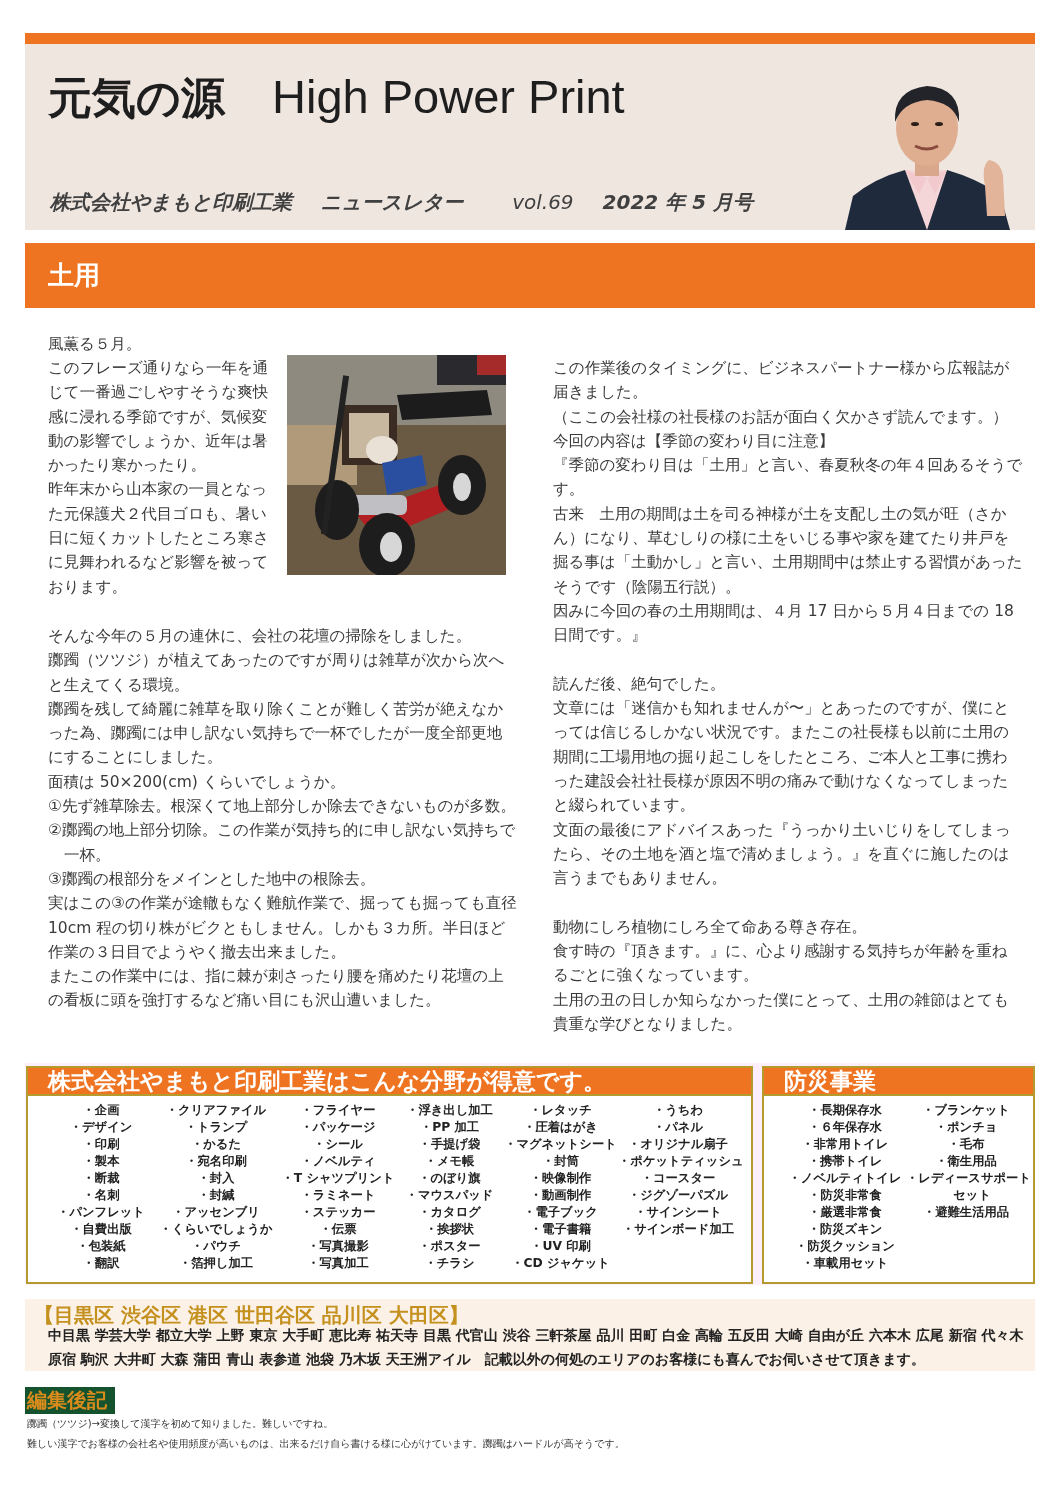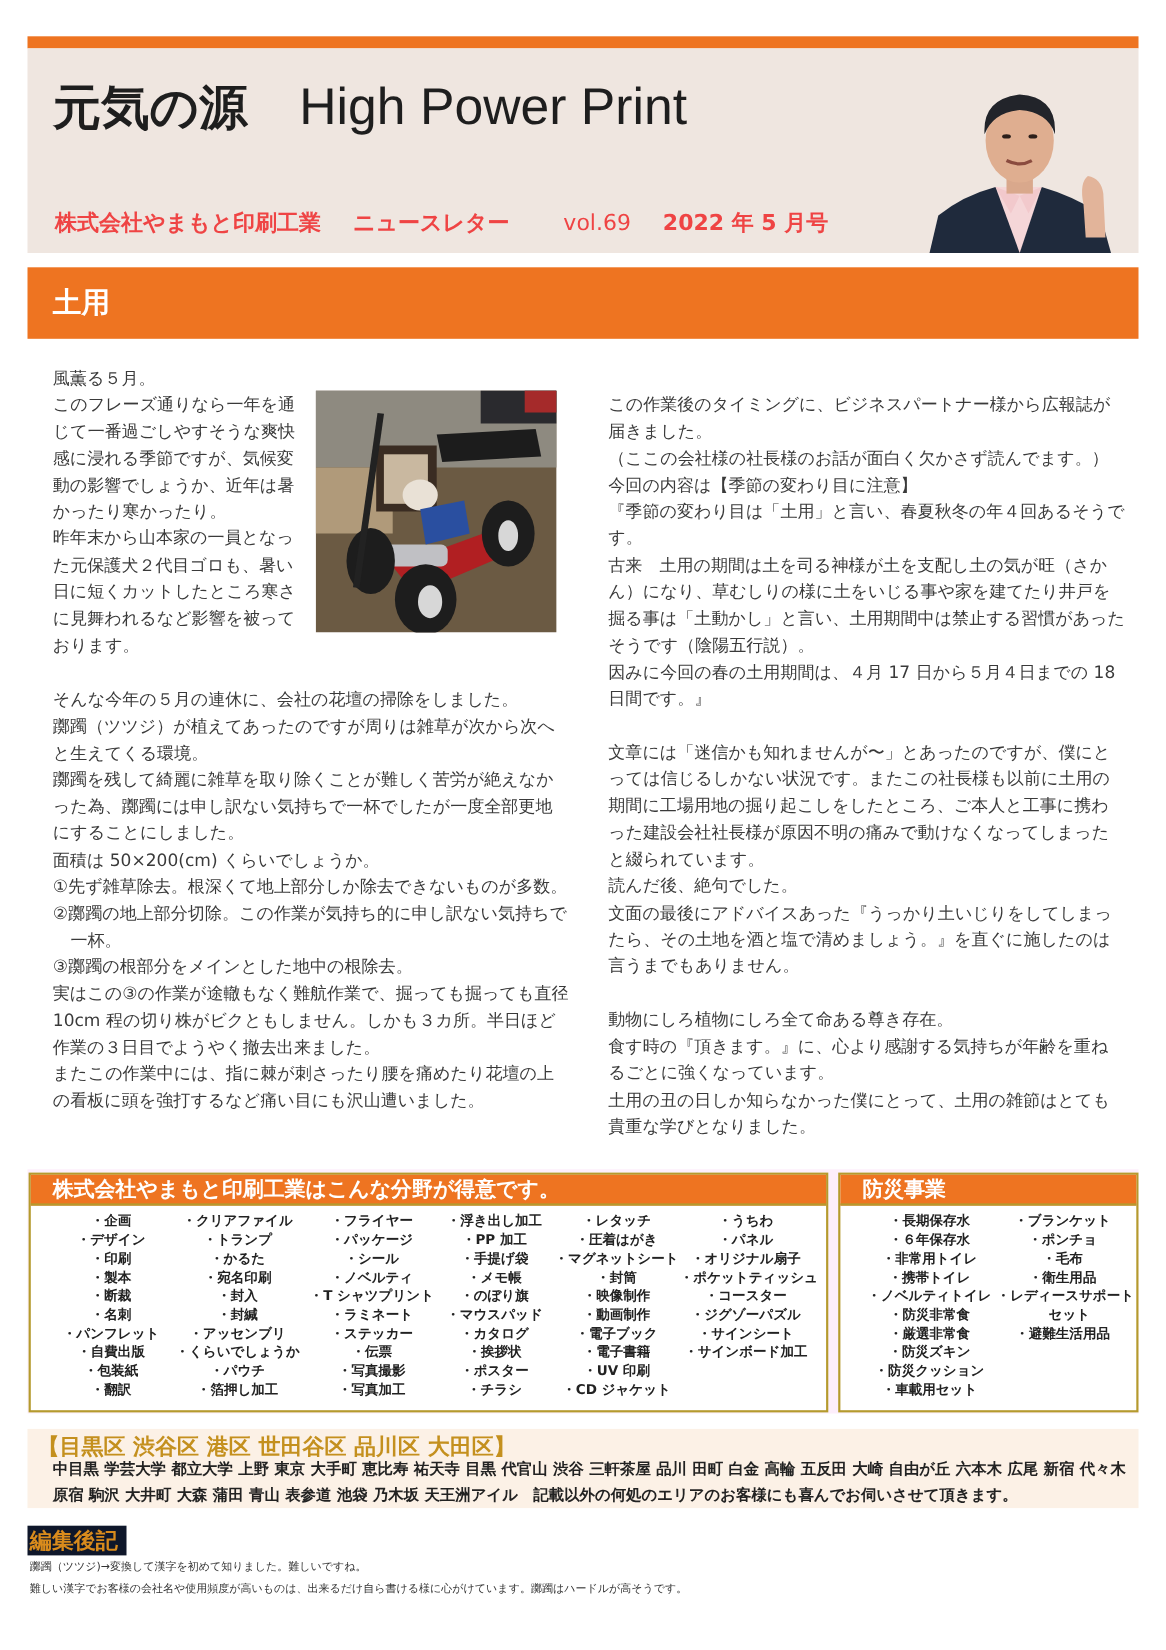--- a/index.html
+++ b/index.html
@@ -5,52 +5,52 @@
   html, body { margin:0; padding:0; }
   body { width:1060px; height:1500px; background:#ffffff; position:relative; overflow:hidden;
          font-family:"DejaVu Sans","Liberation Sans",sans-serif; color:#333; }
   .abs { position:absolute; }
   
   .top-bar { left:25px; top:33px; width:1010px; height:11px; background:#ee7421; }
   .masthead { left:25px; top:44px; width:1010px; height:186px; background:#efe6e0; }
   .mast-title { left:48px; top:66px; font-size:47px; color:#1e1e1e; letter-spacing:0px; white-space:nowrap;
                 font-family:"Liberation Sans","DejaVu Sans",sans-serif; }
   .mast-title .jp { font-family:"DejaVu Sans",sans-serif; font-weight:bold; font-size:44px; }
-  .mast-sub { left:50px; top:189px; font-size:20px; color:#ef4444; white-space:nowrap; font-weight:bold; }
+  .mast-sub { left:50px; top:189px; font-size:20px; color:#404040; white-space:nowrap; font-weight:bold;font-style:italic; }
   .mast-sub span { margin-right:22px; }
   .portrait { left:835px; top:66px; width:183px; height:164px; }
   
   .section-bar { left:25px; top:243px; width:1010px; height:65px; background:#ee7421; }
   .section-title { left:48px; top:258px; font-size:26px; color:#fff; font-weight:bold;text-align:center; }
   
   .col { font-size:15.5px; line-height:24.3px; color:#3a3a3a; }
   .col p { margin:0; }
   .col .gap { height:24.3px; }
   .col-left { left:48px; top:332px; width:460px; }
   .col-left-wrap { left:48px; top:356px; width:230px; }
   .col-left-lower { left:48px; top:624px; width:470px; }
   .col-right { left:553px; top:356px; width:470px; }
   .indent { padding-left:16px; }
   .photo-dog { left:287px; top:355px; width:219px; height:220px; }
   
   .svc-bg { left:25px; top:1063px; width:1010px; height:222px; background:#fdeefb; }
   .box { border:2px solid #b59a2e; background:#fff; }
-  .box-head { height:26px; background:#ee7421; color:#fff; font-weight:bold; font-size:19px; line-height:26px;
+  .box-head { height:26px; background:#ee7421; color:#fff; font-weight:bold; font-size:23px; line-height:26px;
               padding-left:20px; border-bottom:2px solid #b59a2e; white-space:nowrap; }
   .svc-box { left:26px; top:1066px; width:723px; height:214px; }
   .dis-box { left:762px; top:1066px; width:269px; height:214px; }
   .svc-cols { display:flex; padding:6px 0 0 22px;text-align:center; }
   .svc-col { font-size:12.3px; line-height:17px; color:#222; font-weight:bold; }
   .svc-col div { white-space:nowrap; }
   
   .area-box { left:25px; top:1299px; width:1010px; height:72px; background:#fcf1e6; }
   .area-head { left:34px; top:1302px; font-size:20px; color:#c4901e; font-weight:bold; white-space:nowrap; }
   .area-line { left:48px; font-size:14px; color:#222; font-weight:bold; white-space:nowrap; }
   
-  .ps-title { left:25px; top:1387px; font-size:20px; font-weight:bold; color:#d98b1c; background:#0f172a; padding:0 8px 0 2px; }
+  .ps-title { left:25px; top:1387px; font-size:20px; font-weight:bold; color:#d98b1c; background:#14532d; padding:0 8px 0 2px; }
   .ps-line { left:27px; font-size:10px; color:#333; white-space:nowrap; }
 </style>
 </head>
 <body>
 
 <div class="abs top-bar"></div>
 <div class="abs masthead"></div>
 <div class="abs mast-title">
   <span class="jp">元気の源</span><span>　</span><span>High Power Print</span>
 </div>
@@ -122,22 +122,22 @@
 </div>
 
 <div class="abs col col-right">
   <p>この作業後のタイミングに、ビジネスパートナー様から広報誌が届きました。</p>
   <p>（ここの会社様の社長様のお話が面白く欠かさず読んでます。）</p>
   <p>今回の内容は【季節の変わり目に注意】</p>
   <p>『季節の変わり目は「土用」と言い、春夏秋冬の年４回あるそうです。</p>
   <p>古来　土用の期間は土を司る神様が土を支配し土の気が旺（さかん）になり、草むしりの様に土をいじる事や家を建てたり井戸を掘る事は「土動かし」と言い、土用期間中は禁止する習慣があったそうです（陰陽五行説）。</p>
   <p>因みに今回の春の土用期間は、４月 17 日から５月４日までの 18 日間です。』</p>
   <div class="gap"></div>
+  <p>読んだ後、絶句でした。</p>
   <p>文章には「迷信かも知れませんが〜」とあったのですが、僕にとっては信じるしかない状況です。またこの社長様も以前に土用の期間に工場用地の掘り起こしをしたところ、ご本人と工事に携わった建設会社社長様が原因不明の痛みで動けなくなってしまったと綴られています。</p>
-  <p>読んだ後、絶句でした。</p>
   <p>文面の最後にアドバイスあった『うっかり土いじりをしてしまったら、その土地を酒と塩で清めましょう。』を直ぐに施したのは言うまでもありません。</p>
   <div class="gap"></div>
   <p>動物にしろ植物にしろ全て命ある尊き存在。</p>
   <p>食す時の『頂きます。』に、心より感謝する気持ちが年齢を重ねるごとに強くなっています。</p>
   <p>土用の丑の日しか知らなかった僕にとって、土用の雑節はとても貴重な学びとなりました。</p>
 </div>
 
 <div class="abs svc-bg"></div>
 <div class="abs box svc-box">
   <div class="box-head">株式会社やまもと印刷工業はこんな分野が得意です。</div>

